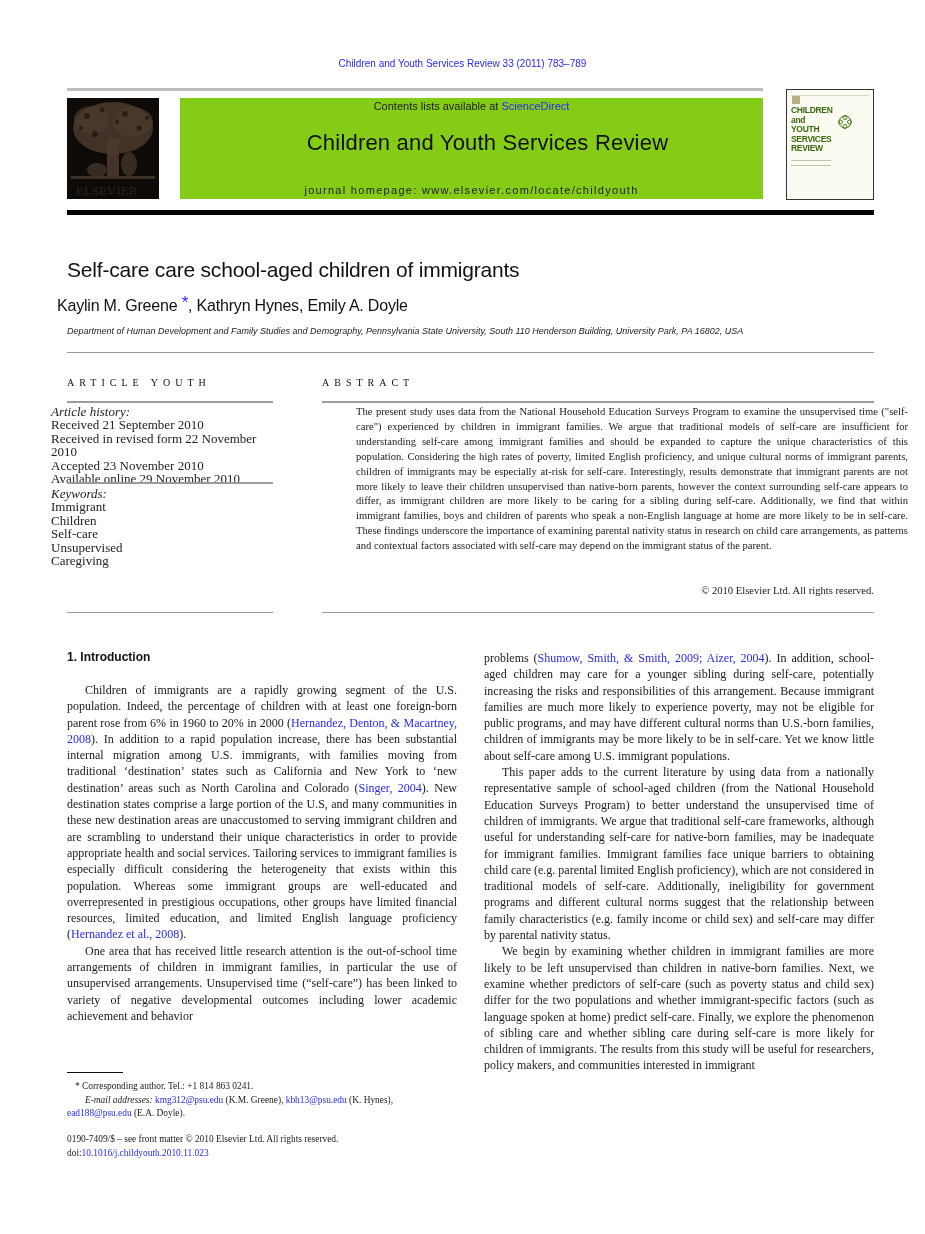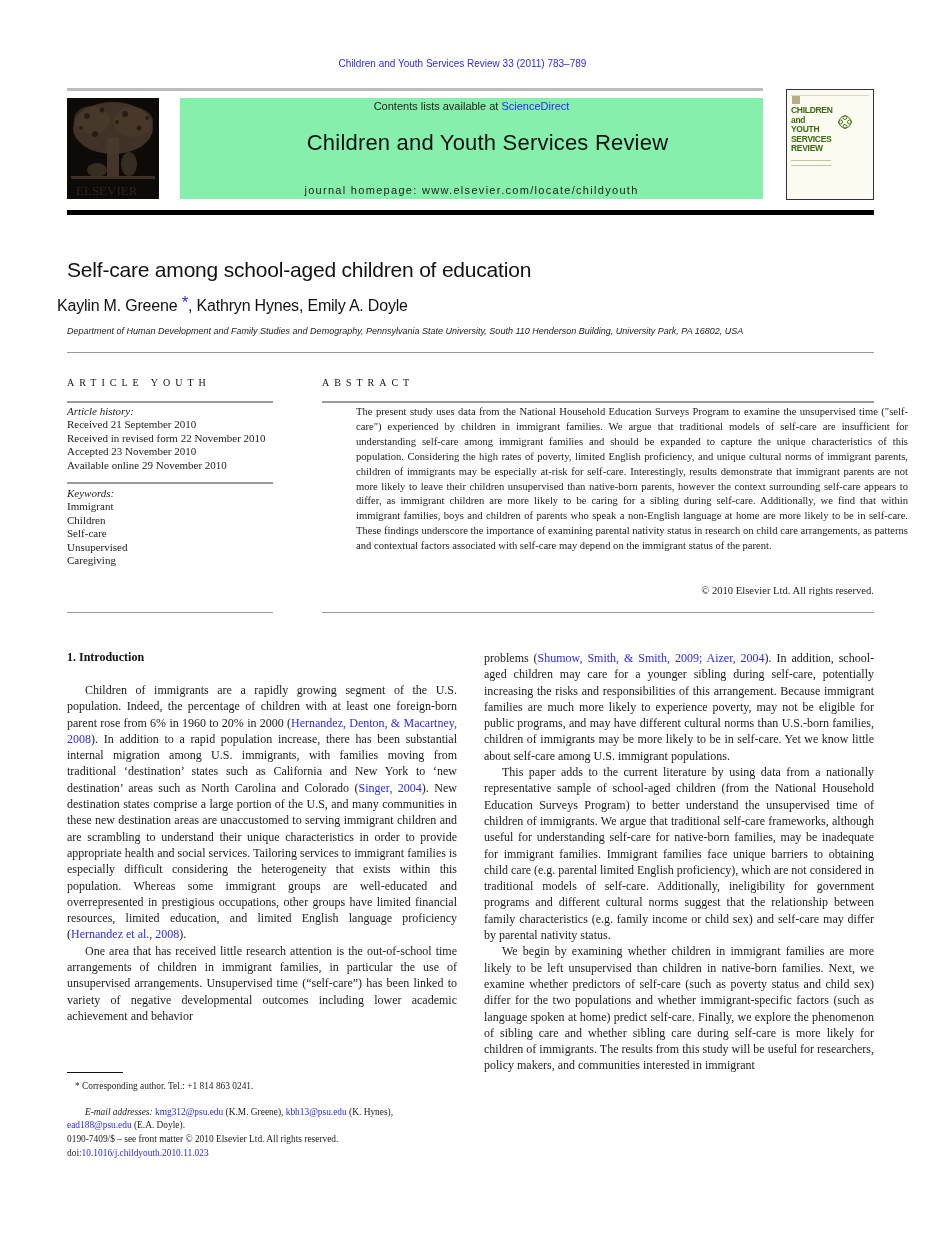--- a/index.html
+++ b/index.html
@@ -28,21 +28,21 @@
   }
   .elsevier-logo svg { display: block; }
   .elsevier-logo .wordmark {
     position: absolute; bottom: 0; left: 9px; width: 100%;
     text-align: left; font-size: 13px; letter-spacing: 0px;
     color: #2c2520; font-family: "Liberation Serif", serif;
     line-height: 16px;
   }
   .masthead-box {
     position: absolute; top: 98px; left: 180px; width: 583px; height: 101px;
-    background: #86efac;
+    background: #84cc16;
     font-family: "Liberation Sans", "DejaVu Sans", sans-serif;
     text-align: center;
   }
   .masthead-box .contents-line {
     position: absolute; top: 2px; left: 0; width: 100%;
     font-size: 11px; color: #222;
   }
   .masthead-box .journal-title {
     position: absolute; top: 32px; left: 0; width: 100%;
     font-size: 22px; color: #111;
@@ -109,22 +109,22 @@
   .section-label {
     position: absolute; font-size: 10px; letter-spacing: 5px; color: #111;
   }
   .ai-label { top: 377px; left: 67px; }
   .ab-label { top: 377px; left: 322px; }
 
   .rule-grey { position: absolute; height: 2px; background: #9b9b9b; }
   .rule-thin { position: absolute; height: 1px; background: #9b9b9b; }
 
   .info-block {
-    position: absolute; left: 67px; width: 206px;
-    font-size: 11px; line-height: 13.4px; color: #222;
+    position: absolute; left: 51px; width: 206px;
+    font-size: 13px; line-height: 13.4px; color: #222;
   }
   .info-block .block-head { font-style: italic; }
 
   .abstract-body {
     position: absolute; top: 405px; left: 322px; width: 552px;
     font-size: 10.6px; line-height: 14.9px; color: #1a1a1a;
     text-align: justify;
     margin-left: 34px;
   }
   .copyright {
@@ -138,32 +138,32 @@
     text-align: justify;
   }
   .col-left { top: 682px; left: 67px; }
   .col-right { top: 650px; left: 484px; }
   .col p { text-indent: 18px; }
   .col p.noindent { text-indent: 0; }
 
   .intro-heading {
     position: absolute; top: 650px; left: 67px;
     font-size: 12px; font-weight: bold; color: #111;
-    font-family: Liberation Serif, serif;
+    font-family: Liberation Sans, sans-serif;
   }
 
   .footnote-rule {
     position: absolute; top: 1072px; left: 67px; width: 56px; height: 1px; background: #111;
   }
   .footnotes {
     position: absolute; top: 1080px; left: 67px; width: 400px;
     font-size: 9.4px; line-height: 13.5px; color: #222;
   }
   .footnotes .fn-indent { padding-left: 18px; }
-  .footnotes .fn-emails { padding-left: 18px; margin-top: 12px; }
+  .footnotes .fn-emails { padding-left: 18px; }
   .footnotes .fn-emails .lbl { font-style: italic; }
   .frontmatter {
     position: absolute; top: 1133px; left: 67px; width: 400px;
     font-size: 9.4px; line-height: 13.5px; color: #222;
   }
 </style>
 </head>
 <body>
 
 <a class="journal-ref">Children and Youth Services Review 33 (2011) 783–789</a>
@@ -222,21 +222,21 @@
         <circle cx="8" cy="12.5" r="2"></circle>
       <circle cx="3.5" cy="8" r="2"></circle>
         <circle cx="12.5" cy="8" r="2"></circle>
     </g>
   </svg>
   <div class="cover-sub"></div>
 </div>
 
 <div class="masthead-rule"></div>
 
-<h1 class="article-title" style="font-weight:normal">Self-care among school-aged children of education</h1>
+<h1 class="article-title" style="font-weight:normal">Self-care care school-aged children of immigrants</h1>
 <div class="authors">
   <span>Kaylin M. Greene</span>
   <a class="star">*</a><span>, Kathryn Hynes, Emily A. Doyle</span>
 </div>
 <div class="affiliation">Department of Human Development and Family Studies and Demography, Pennsylvania State University, South 110 Henderson Building, University Park, PA 16802, USA</div>
 <div class="head-divider"></div>
 
 <div class="section-label ai-label">ARTICLE YOUTH</div>
 <div class="rule-grey" style="top:401px; left:67px; width:206px;"></div>
 <div class="info-block" style="top:405px;">

